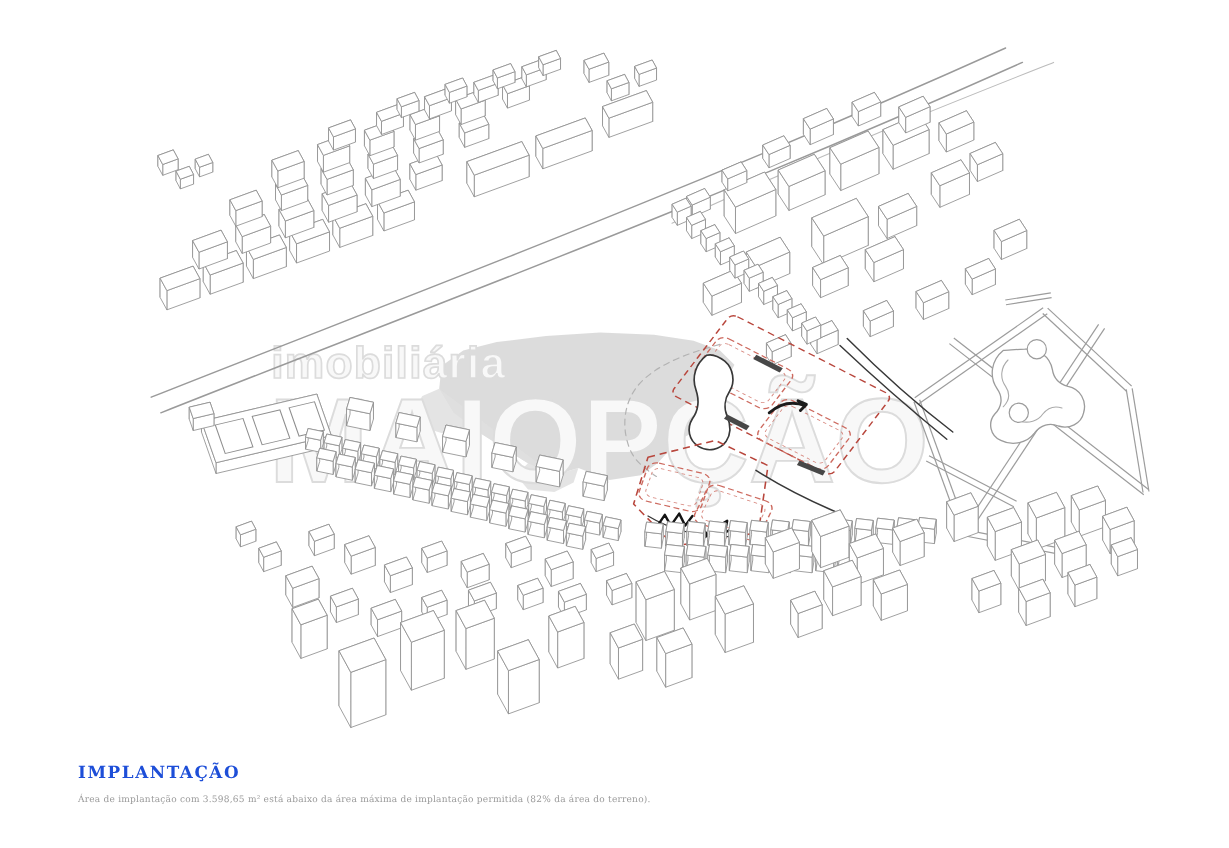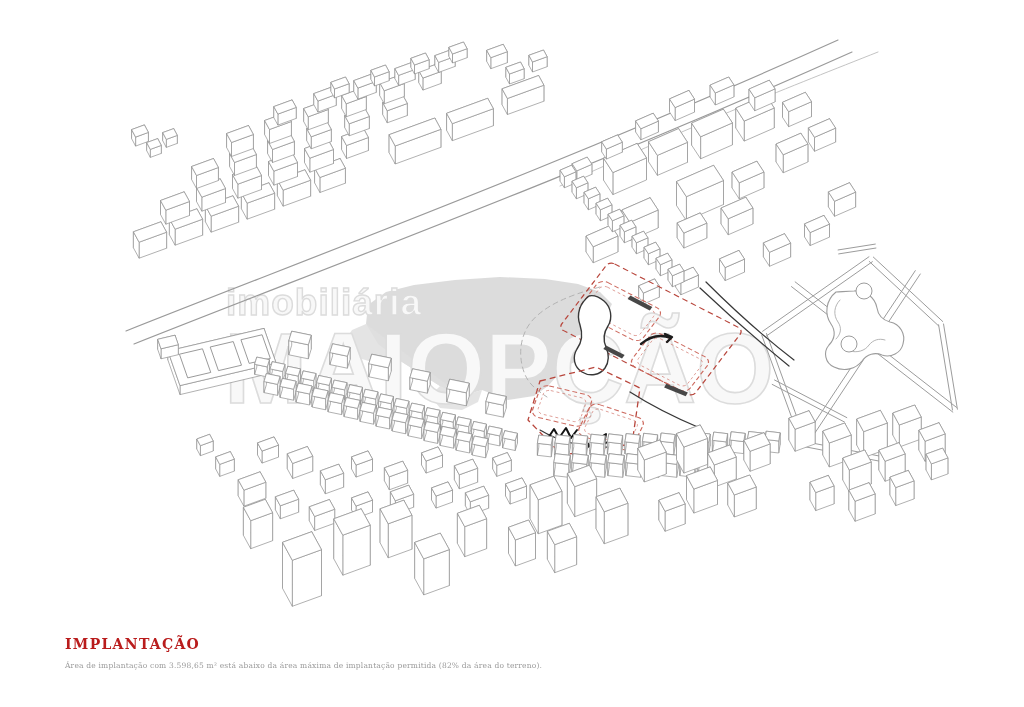--- a/index.html
+++ b/index.html
@@ -17,21 +17,21 @@
   .wm-line2{
     position:absolute;left:224px;top:318px;
     font-family:"Liberation Sans",sans-serif;font-weight:bold;
     font-size:100px;letter-spacing:0px;line-height:1;
     color:#f8f8f8;-webkit-text-stroke:1.6px #dcdcdc;
   }
   #plan{position:absolute;left:0;top:0;z-index:2;}
   .title-block{position:absolute;left:65px;top:636px;z-index:3;width:700px;}
   .title-block h1{
     margin:0;font-family:"DejaVu Serif","Liberation Serif",serif;
-    font-size:14px;font-weight:bold;letter-spacing:1.3px;color:#b91c1c;
+    font-size:14px;font-weight:bold;letter-spacing:1.3px;color:#1d4ed8;
   }
   .title-block p{
     margin:9px 0 0 0;font-family:"DejaVu Serif","Liberation Serif",serif;
     font-size:7.5px;letter-spacing:.2px;color:#9a9a9a;
   }
 </style>
 </head>
 <body>
 
 <div class="canvas">

